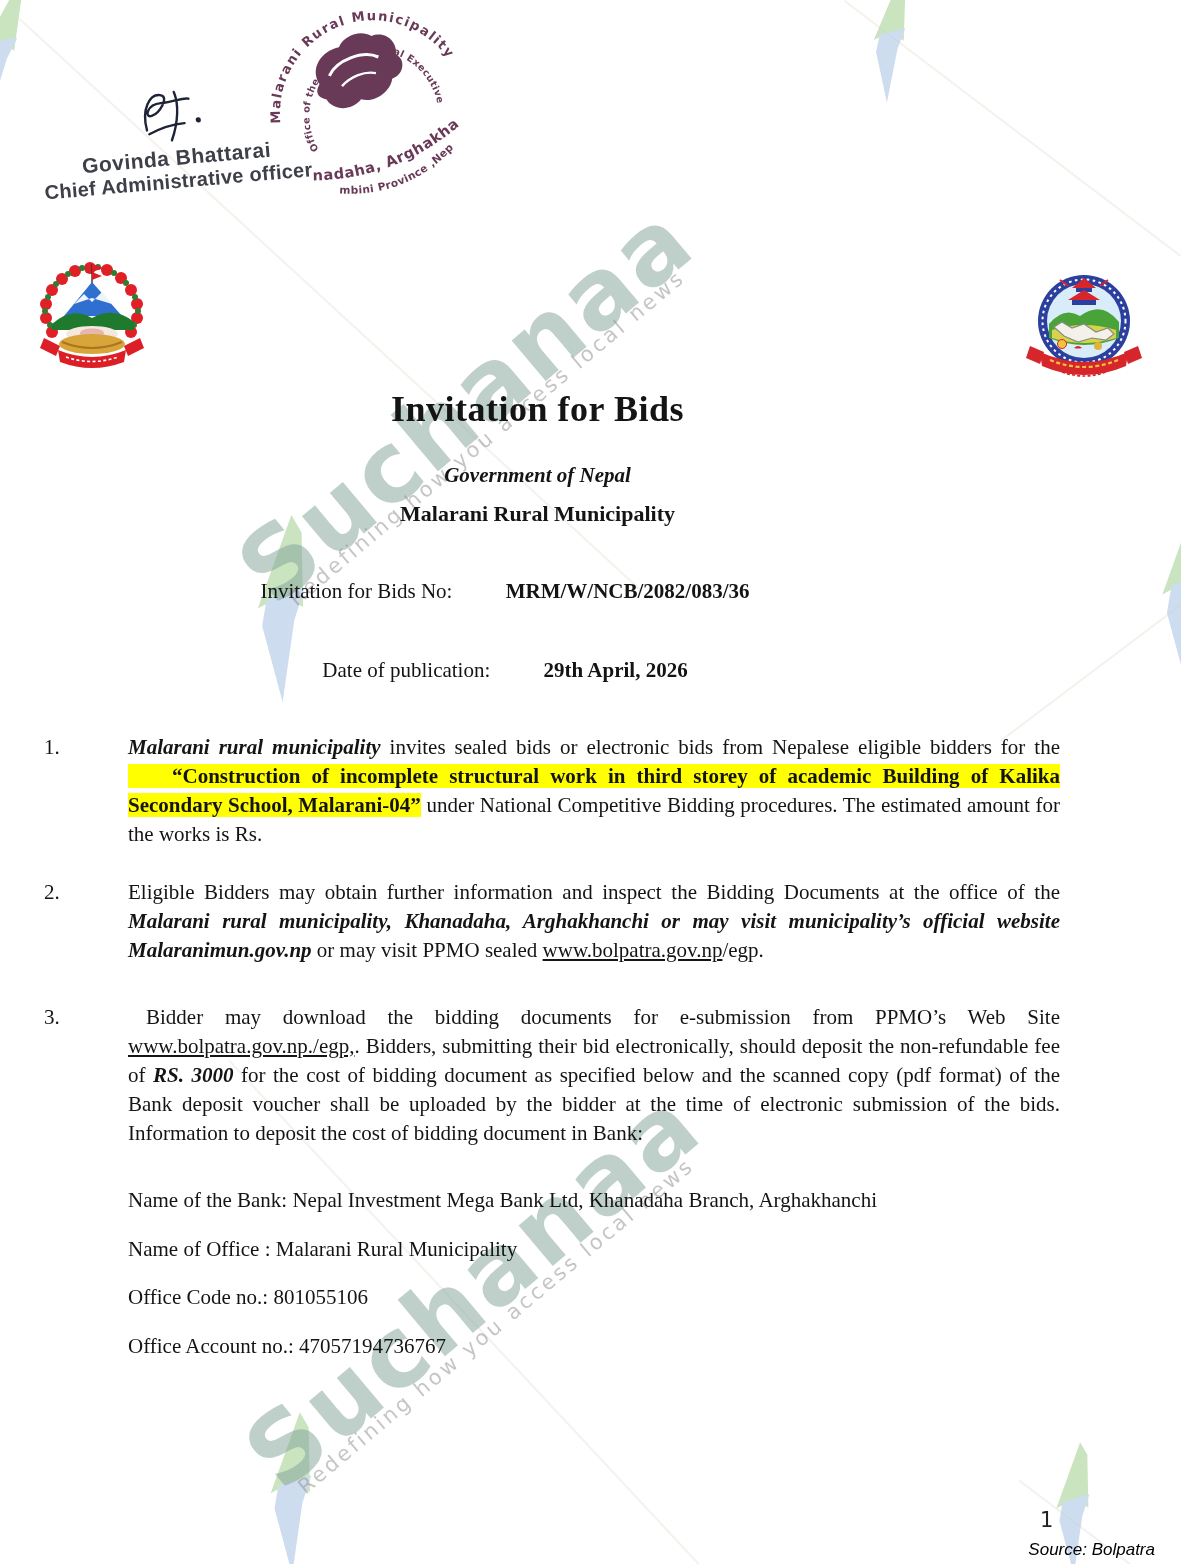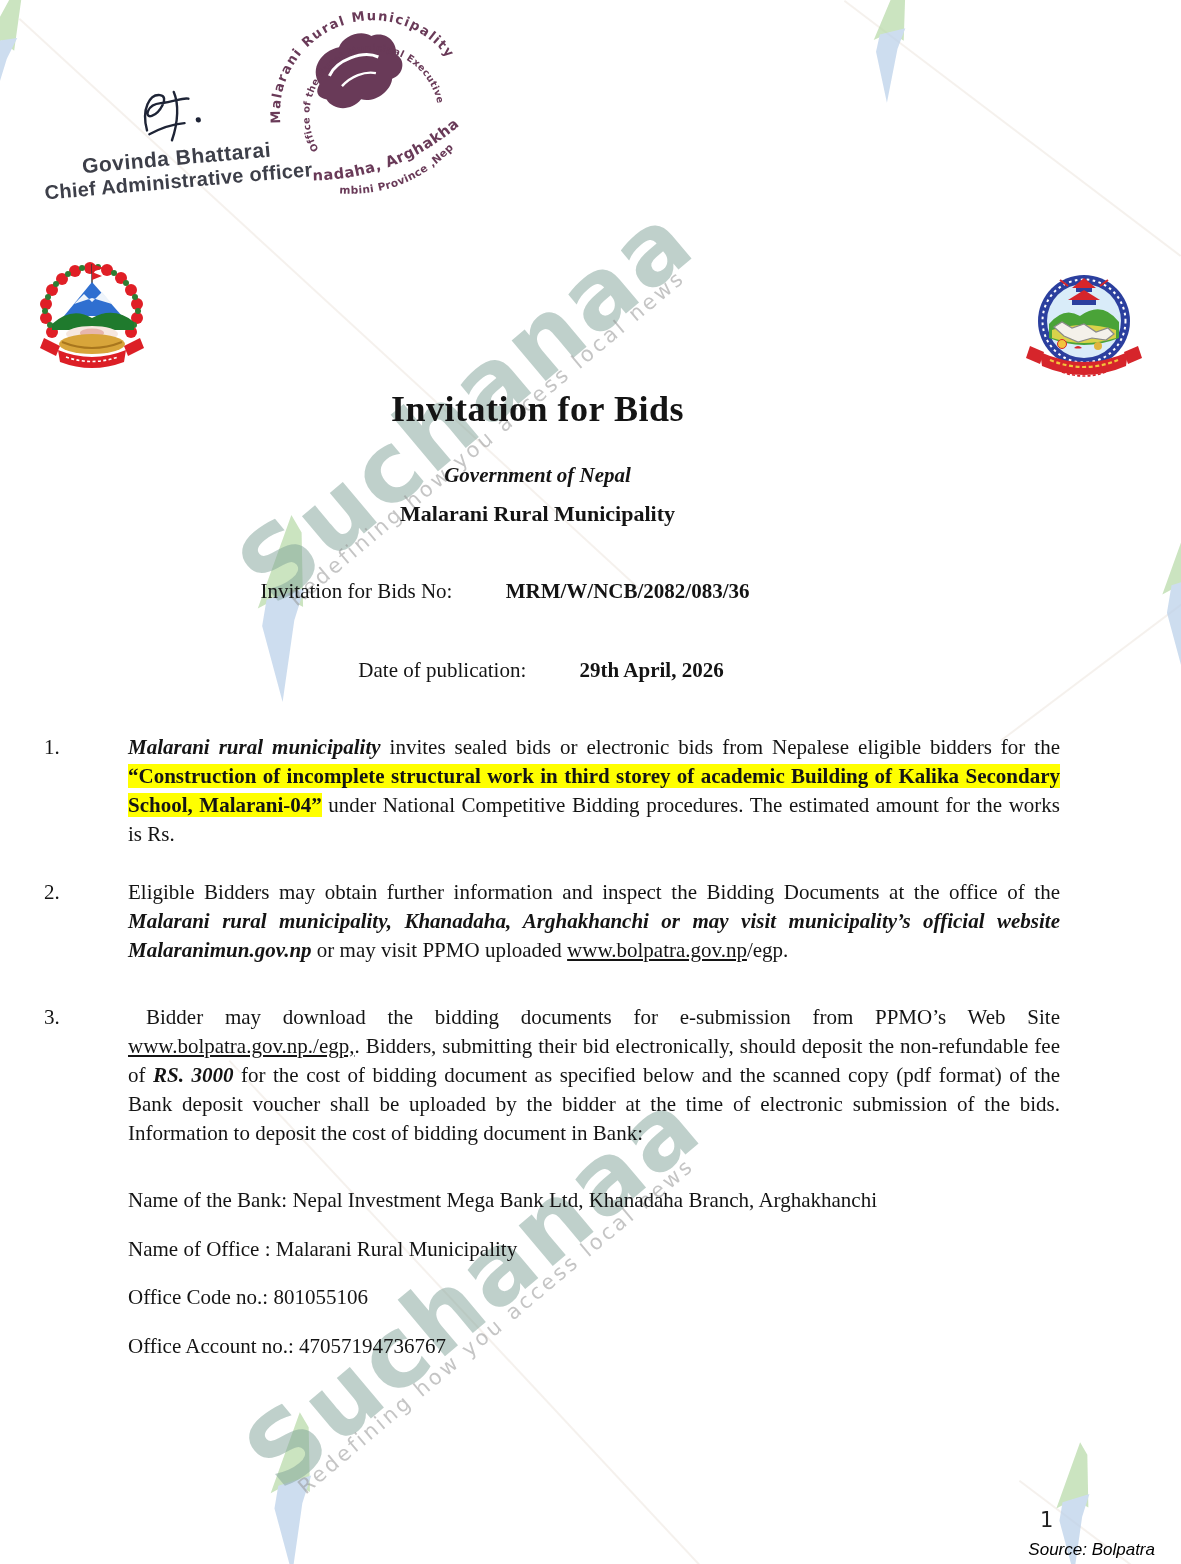--- a/index.html
+++ b/index.html
@@ -51,32 +51,32 @@
   .sig-title{font-size:20px;font-weight:bold;letter-spacing:.3px;}
   .stamp{position:absolute;left:268px;top:10px;z-index:3;transform:rotate(-21deg);opacity:.92;}
   .emblem{position:absolute;z-index:3;}
   
   .headings{position:absolute;left:0;top:0;width:1075px;z-index:4;text-align:center;}
   .doc-title{position:absolute;left:0;top:388px;width:100%;font-size:36px;font-weight:bold;letter-spacing:.5px;}
   .gov-line{position:absolute;left:0;top:463px;width:100%;font-size:21px;font-weight:bold;font-style:italic;}
   .muni-line{position:absolute;left:0;top:501px;width:100%;font-size:22px;font-weight:bold;}
   .info-lines{position:absolute;left:0;top:0;width:1010px;z-index:4;text-align:center;}
   .bidno-line{position:absolute;left:0;top:579px;width:100%;font-size:21px;}
-  .pub-line{position:absolute;left:0;top:658px;width:100%;font-size:21px;padding-left:36px;}
+  .pub-line{position:absolute;left:0;top:658px;width:100%;font-size:21px;}
   .b{font-weight:bold;margin-left:48px;}
   
   .para{position:absolute;left:44px;width:1016px;z-index:4;display:flex;font-size:21px;line-height:29px;}
   .para-num{flex:0 0 84px;}
   .para-body{flex:1;text-align:justify;}
   .p1{top:733px;}
   .p2{top:878px;}
   .p3{top:1003px;}
   .p3 .para-body{text-indent:18px;}
   .seg-bi{font-weight:bold;font-style:italic;}
-  .seg-bhl{font-weight:bold;background:#ffff00;}
+  .seg-bhl{font-weight:bold;background:#ffff00;padding-left:44px;}
   .seg-u{text-decoration:underline;}
   
   .bank{position:absolute;left:128px;top:1188px;width:932px;z-index:4;font-size:21px;}
   .bank div{height:22px;margin-bottom:26.5px;}
   
   .page-num{position:absolute;left:1040px;top:1508px;z-index:4;font-family:"DejaVu Sans", sans-serif;font-size:21px;color:#222;}
   .source{position:absolute;right:26px;top:1540px;z-index:4;font-family:"Liberation Sans", sans-serif;font-style:italic;font-size:17px;color:#000000;}
   
   .stamp text{fill:#5d2a4a;font-family:"DejaVu Sans", sans-serif;}
 </style>
@@ -267,21 +267,21 @@
     <div class="pub-line"><span>Date of publication: </span><span class="b">29th April, 2026</span></div>
   </div>
 
   <div class="para p1">
     <div class="para-num">1.</div>
     <div class="para-body"><span class="seg-bi">Malarani rural municipality</span><span> invites sealed bids or electronic bids from Nepalese eligible bidders for the </span><span class="seg-bhl">“Construction of incomplete structural work in third storey of academic Building of Kalika Secondary School, Malarani-04”</span><span> under National Competitive Bidding procedures. The estimated amount for the works is Rs.</span></div>
   </div>
 
   <div class="para p2">
     <div class="para-num">2.</div>
-    <div class="para-body"><span>Eligible Bidders may obtain further information and inspect the Bidding Documents at the office of the </span><span class="seg-bi">Malarani rural municipality, Khanadaha, Arghakhanchi or may visit municipality’s official website Malaranimun.gov.np</span><span> or may visit PPMO uploaded </span><span class="seg-u">www.bolpatra.gov.np</span><span>/egp.</span></div>
+    <div class="para-body"><span>Eligible Bidders may obtain further information and inspect the Bidding Documents at the office of the </span><span class="seg-bi">Malarani rural municipality, Khanadaha, Arghakhanchi or may visit municipality’s official website Malaranimun.gov.np</span><span> or may visit PPMO sealed </span><span class="seg-u">www.bolpatra.gov.np</span><span>/egp.</span></div>
   </div>
 
   <div class="para p3">
     <div class="para-num">3.</div>
     <div class="para-body"><span>Bidder may download the bidding documents for e-submission from PPMO’s Web Site </span><span class="seg-u">www.bolpatra.gov.np./egp,</span><span>. Bidders, submitting their bid electronically, should deposit the non-refundable fee of </span><span class="seg-bi">RS. 3000</span><span> for the cost of bidding document as specified below and the scanned copy (pdf format) of the Bank deposit voucher shall be uploaded by the bidder at the time of electronic submission of the bids. Information to deposit the cost of bidding document in Bank:</span></div>
   </div>
 
   <div class="bank">
     <div>Name of the Bank: Nepal Investment Mega Bank Ltd, Khanadaha Branch, Arghakhanchi</div>
     <div>Name of Office : Malarani Rural Municipality</div>

